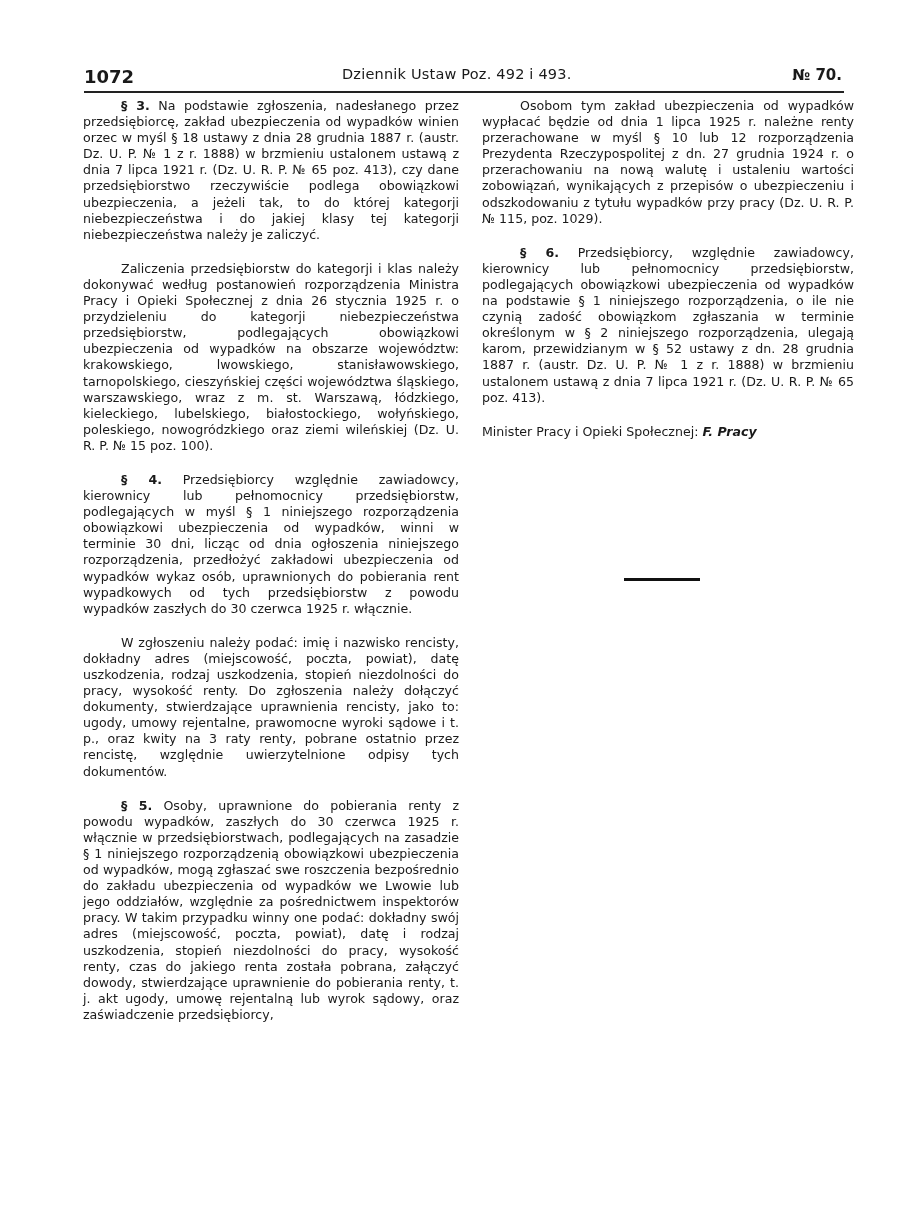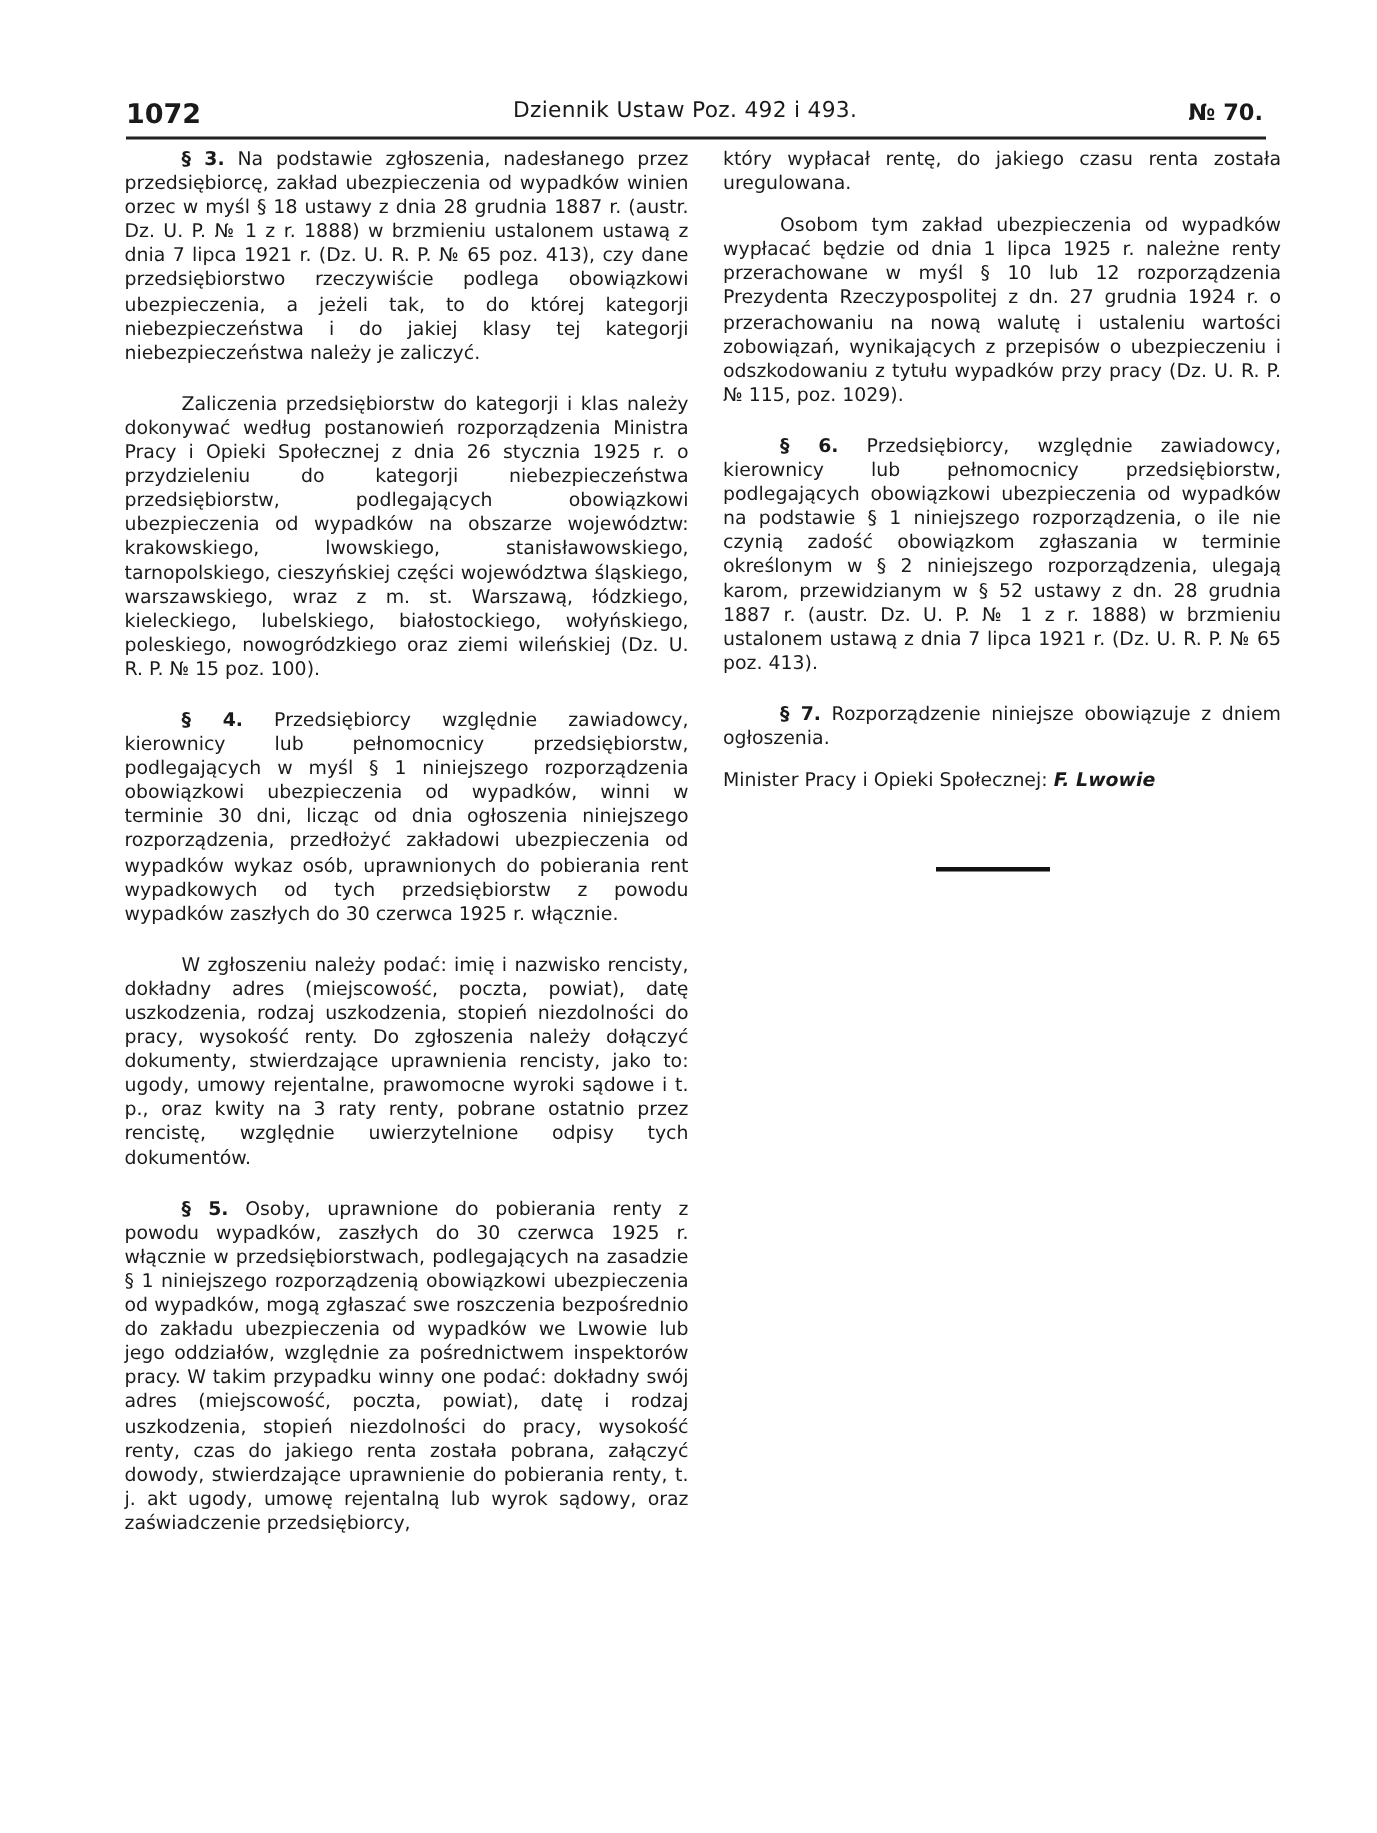--- a/index.html
+++ b/index.html
@@ -32,20 +32,18 @@
 
 <div class="col left">
   <p><span class="sec">§ 3.</span> <span>Na podstawie zgłoszenia, nadesłanego przez przedsiębiorcę, zakład ubezpieczenia od wypadków winien orzec w myśl § 18 ustawy z dnia 28 grudnia 1887 r. (austr. Dz. U. P. № 1 z r. 1888) w brzmieniu ustalonem ustawą z dnia 7 lipca 1921 r. (Dz. U. R. P. № 65 poz. 413), czy dane przedsiębiorstwo rzeczywiście podlega obowiązkowi ubezpieczenia, a jeżeli tak, to do której kategorji niebezpieczeństwa i do jakiej klasy tej kategorji niebezpieczeństwa należy je zaliczyć.</span></p>
   <p><span>Zaliczenia przedsiębiorstw do kategorji i klas należy dokonywać według postanowień rozporządzenia Ministra Pracy i Opieki Społecznej z dnia 26 stycznia 1925 r. o przydzieleniu do kategorji niebezpieczeństwa przedsiębiorstw, podlegających obowiązkowi ubezpieczenia od wypadków na obszarze województw: krakowskiego, lwowskiego, stanisławowskiego, tarnopolskiego, cieszyńskiej części województwa śląskiego, warszawskiego, wraz z m. st. Warszawą, łódzkiego, kieleckiego, lubelskiego, białostockiego, wołyńskiego, poleskiego, nowogródzkiego oraz ziemi wileńskiej (Dz. U. R. P. № 15 poz. 100).</span></p>
   <p><span class="sec">§ 4.</span> <span>Przedsiębiorcy względnie zawiadowcy, kierownicy lub pełnomocnicy przedsiębiorstw, podlegających w myśl § 1 niniejszego rozporządzenia obowiązkowi ubezpieczenia od wypadków, winni w terminie 30 dni, licząc od dnia ogłoszenia niniejszego rozporządzenia, przedłożyć zakładowi ubezpieczenia od wypadków wykaz osób, uprawnionych do pobierania rent wypadkowych od tych przedsiębiorstw z powodu wypadków zaszłych do 30 czerwca 1925 r. włącznie.</span></p>
   <p><span>W zgłoszeniu należy podać: imię i nazwisko rencisty, dokładny adres (miejscowość, poczta, powiat), datę uszkodzenia, rodzaj uszkodzenia, stopień niezdolności do pracy, wysokość renty. Do zgłoszenia należy dołączyć dokumenty, stwierdzające uprawnienia rencisty, jako to: ugody, umowy rejentalne, prawomocne wyroki sądowe i t. p., oraz kwity na 3 raty renty, pobrane ostatnio przez rencistę, względnie uwierzytelnione odpisy tych dokumentów.</span></p>
   <p><span class="sec">§ 5.</span> <span>Osoby, uprawnione do pobierania renty z powodu wypadków, zaszłych do 30 czerwca 1925 r. włącznie w przedsiębiorstwach, podlegających na zasadzie § 1 niniejszego rozporządzenią obowiązkowi ubezpieczenia od wypadków, mogą zgłaszać swe roszczenia bezpośrednio do zakładu ubezpieczenia od wypadków we Lwowie lub jego oddziałów, względnie za pośrednictwem inspektorów pracy. W takim przypadku winny one podać: dokładny swój adres (miejscowość, poczta, powiat), datę i rodzaj uszkodzenia, stopień niezdolności do pracy, wysokość renty, czas do jakiego renta została pobrana, załączyć dowody, stwierdzające uprawnienie do pobierania renty, t. j. akt ugody, umowę rejentalną lub wyrok sądowy, oraz zaświadczenie przedsiębiorcy,</span></p>
 </div>
 
 <div class="col right">
-  <p class="noind tight"><span>który wypłacał rentę, do jakiego czasu renta została uregulowana.</span></p>
   <p><span>Osobom tym zakład ubezpieczenia od wypadków wypłacać będzie od dnia 1 lipca 1925 r. należne renty przerachowane w myśl § 10 lub 12 rozporządzenia Prezydenta Rzeczypospolitej z dn. 27 grudnia 1924 r. o przerachowaniu na nową walutę i ustaleniu wartości zobowiązań, wynikających z przepisów o ubezpieczeniu i odszkodowaniu z tytułu wypadków przy pracy (Dz. U. R. P. № 115, poz. 1029).</span></p>
   <p><span class="sec">§ 6.</span> <span>Przedsiębiorcy, względnie zawiadowcy, kierownicy lub pełnomocnicy przedsiębiorstw, podlegających obowiązkowi ubezpieczenia od wypadków na podstawie § 1 niniejszego rozporządzenia, o ile nie czynią zadość obowiązkom zgłaszania w terminie określonym w § 2 niniejszego rozporządzenia, ulegają karom, przewidzianym w § 52 ustawy z dn. 28 grudnia 1887 r. (austr. Dz. U. P. № 1 z r. 1888) w brzmieniu ustalonem ustawą z dnia 7 lipca 1921 r. (Dz. U. R. P. № 65 poz. 413).</span></p>
-  <p class="tight"><span class="sec">§ 7.</span> <span>Rozporządzenie niniejsze obowiązuje z dniem ogłoszenia.</span></p>
-  <p class="noind"><span>Minister Pracy i Opieki Społecznej:</span> <span class="sig">F. Lwowie</span></p>
+  <p class="noind"><span>Minister Pracy i Opieki Społecznej:</span> <span class="sig">F. Pracy</span></p>
 </div>
 
 <div class="sep"></div>
 
 </body></html>

